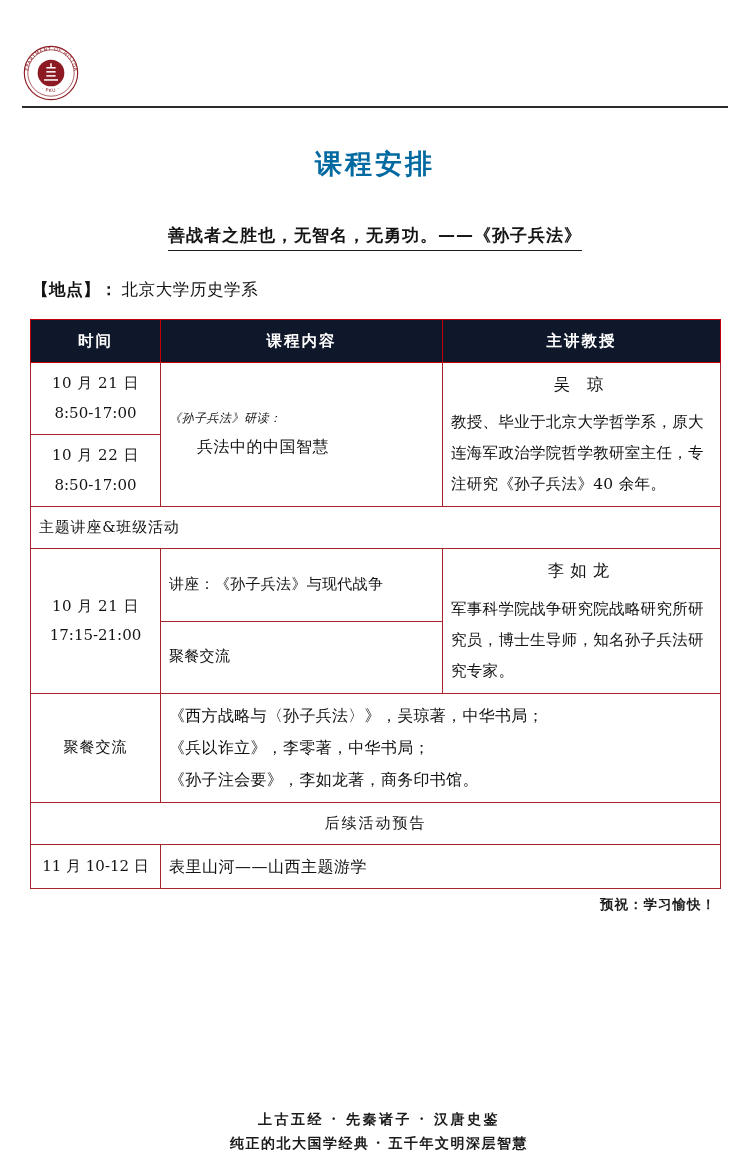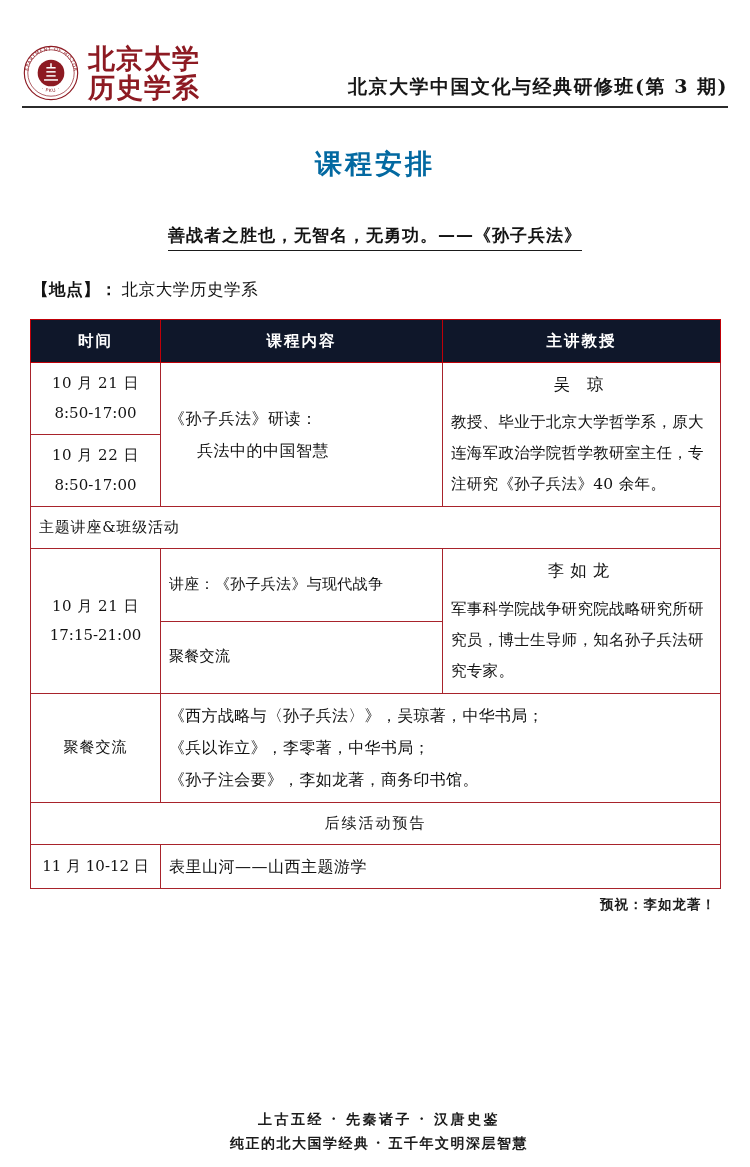--- a/index.html
+++ b/index.html
@@ -151,21 +151,21 @@
   .cell-time {
     text-align: center;
     font-size: 15.5px;
     line-height: 2.1;
     letter-spacing: 0.5px;
     white-space: nowrap;
   }
   .cell-time .d2 { letter-spacing: 0px; }
 
   .cell-course { text-align: left; }
-  .course-main { font-size: 16px; letter-spacing: 0.5px; }
+  .course-main { font-size: 12px; letter-spacing: 0.5px; font-style: italic; }
   .course-sub  { font-size: 16px; letter-spacing: 0.5px; padding-left: 28px; }
 
   .cell-prof { text-align: left; }
   .prof-name {
     text-align: center;
     font-size: 16.5px;
     letter-spacing: 6px;
     padding-bottom: 6px;
     display: block;
   }
@@ -256,27 +256,22 @@
         </text>
         <g stroke="#ffffff" stroke-width="2.6" stroke-linecap="butt">
           <line x1="42" y1="41" x2="58" y2="41"></line>
           <line x1="42" y1="48" x2="58" y2="48"></line>
           <line x1="42" y1="55" x2="58" y2="55"></line>
           <line x1="38" y1="62" x2="62" y2="62"></line>
           <line x1="50" y1="33" x2="50" y2="41"></line>
         </g>
       </svg>
     </div>
-    <div class="brand-cn">
-      <span class="l1">北京大学</span>
-      <span class="l2">历史学系</span>
-    </div>
   </div>
 
-  <div class="header-title">北京大学中国文化与经典研修班(第 3 期)</div>
   <div class="header-rule"></div>
 </div>
 
 <div class="doc-title">课程安排</div>
 
 <div class="quote-wrap">
   <span class="quote">善战者之胜也，无智名，无勇功。——《孙子兵法》</span>
 </div>
 
 <div class="meta-block">
@@ -355,18 +350,18 @@
     </tr>
 
     <tr class="last-row">
       <td class="tripdate">11 月 10-12 日</td>
       <td class="trip" colspan="2">表里山河——山西主题游学</td>
     </tr>
   </tbody>
 </table>
 </div>
 
-<div class="closing">预祝：李如龙著！</div>
+<div class="closing">预祝：学习愉快！</div>
 
 <div class="page-footer">
   <div class="foot-1">上古五经 · 先秦诸子 · 汉唐史鉴</div>
   <div class="foot-2">纯正的北大国学经典 · 五千年文明深层智慧</div>
 </div>
 
 </body></html>

